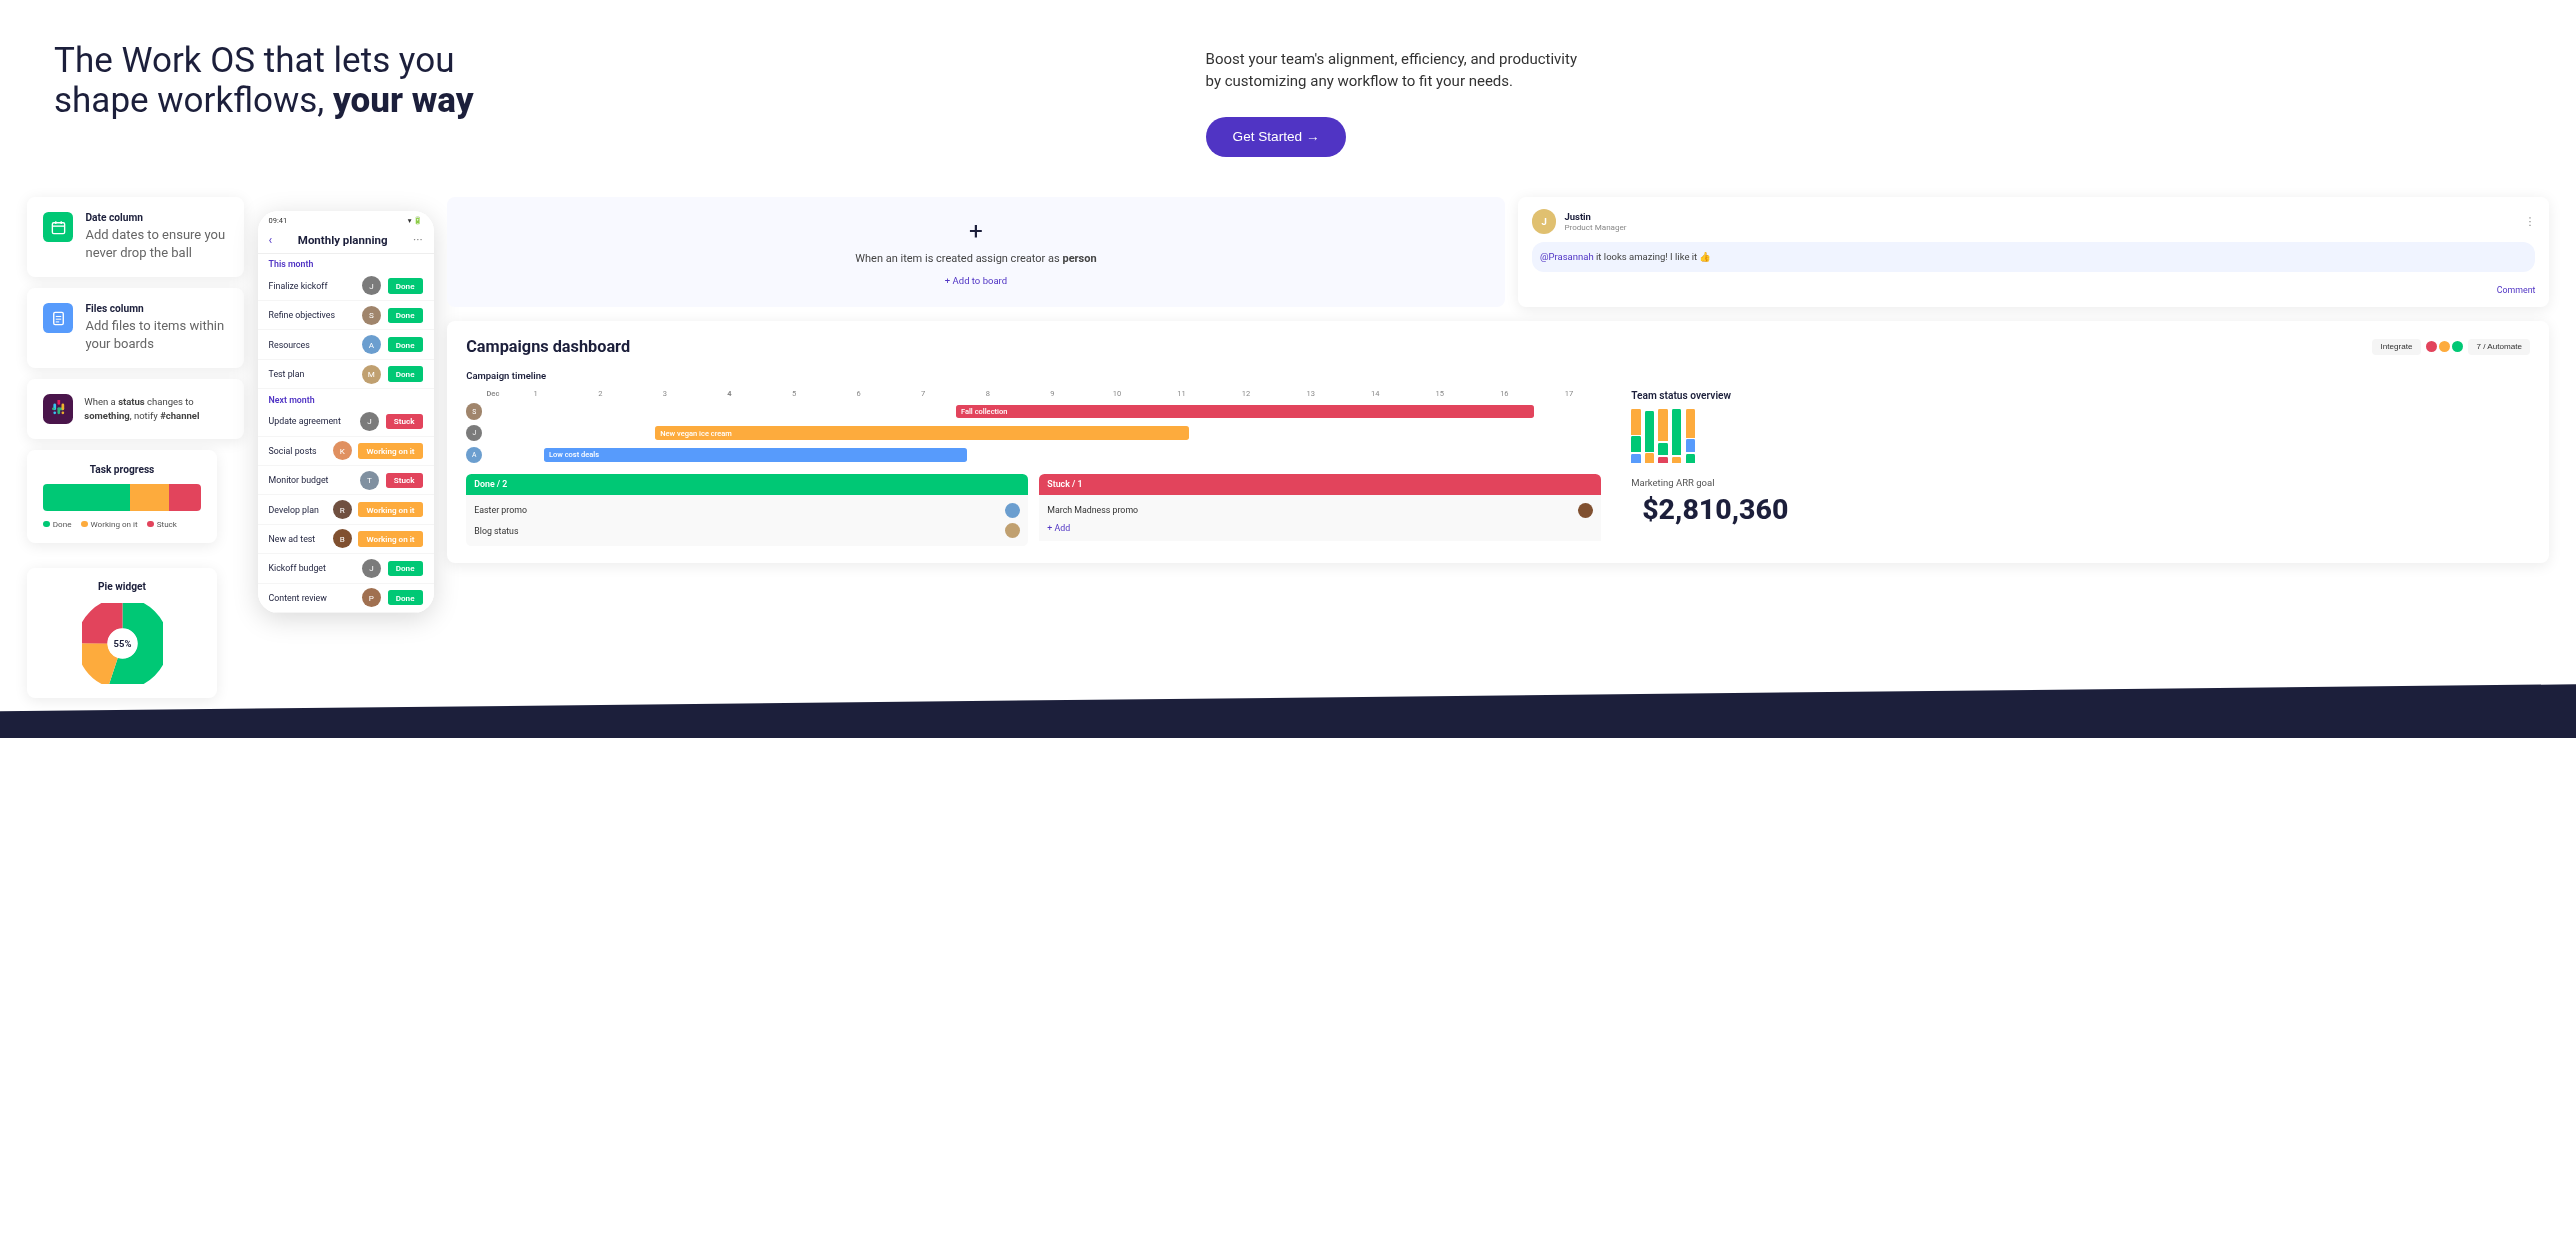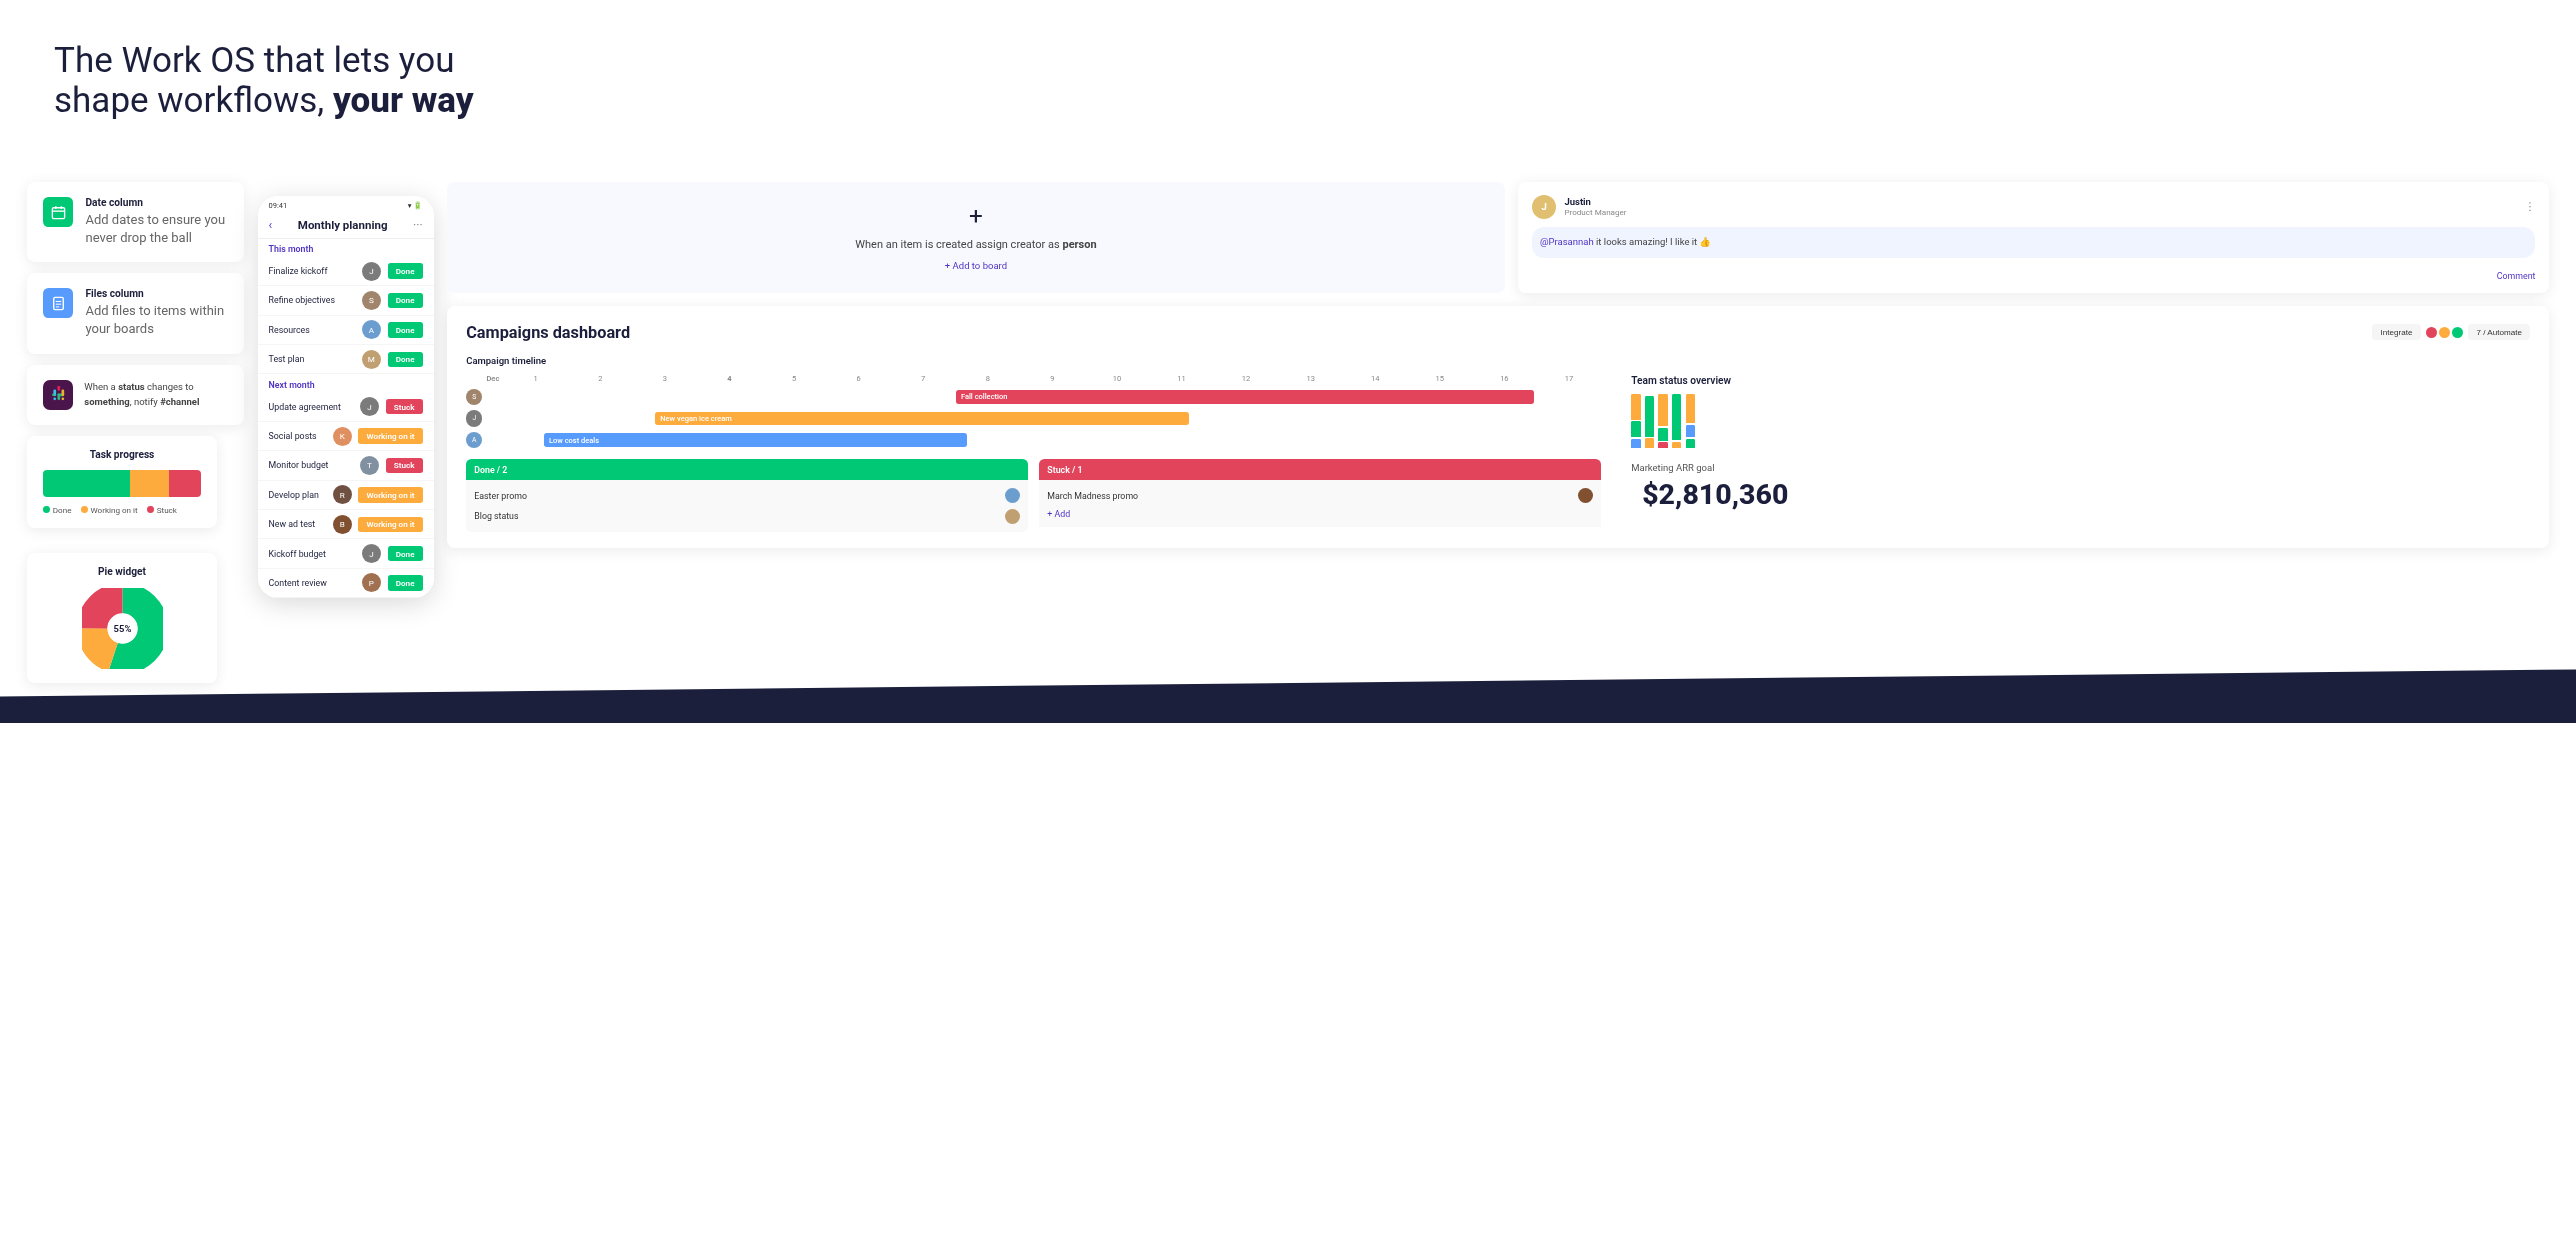--- a/index.html
+++ b/index.html
@@ -600,20 +600,24 @@
 <body>
 
 <div class="page-wrapper">
 
   <div class="hero">
     <div class="hero-left">
       <h1 class="hero-title">
         <span>The Work OS that lets you</span><br>
         <span>shape workflows, </span><strong>your way</strong>
       </h1>
+    </div>
+    <div class="hero-right">
+      <p class="hero-subtitle">Boost your team's alignment, efficiency, and productivity by customizing any workflow to fit your needs.</p>
+      <button class="cta-button">Get Started →</button>
     </div>
   </div>
 
   <div class="ui-showcase">
 
     <div class="left-panel">
 
       <div class="feature-card">
         <div class="feature-icon green">
           <svg width="15" height="15" viewBox="0 0 22 22" fill="none">

